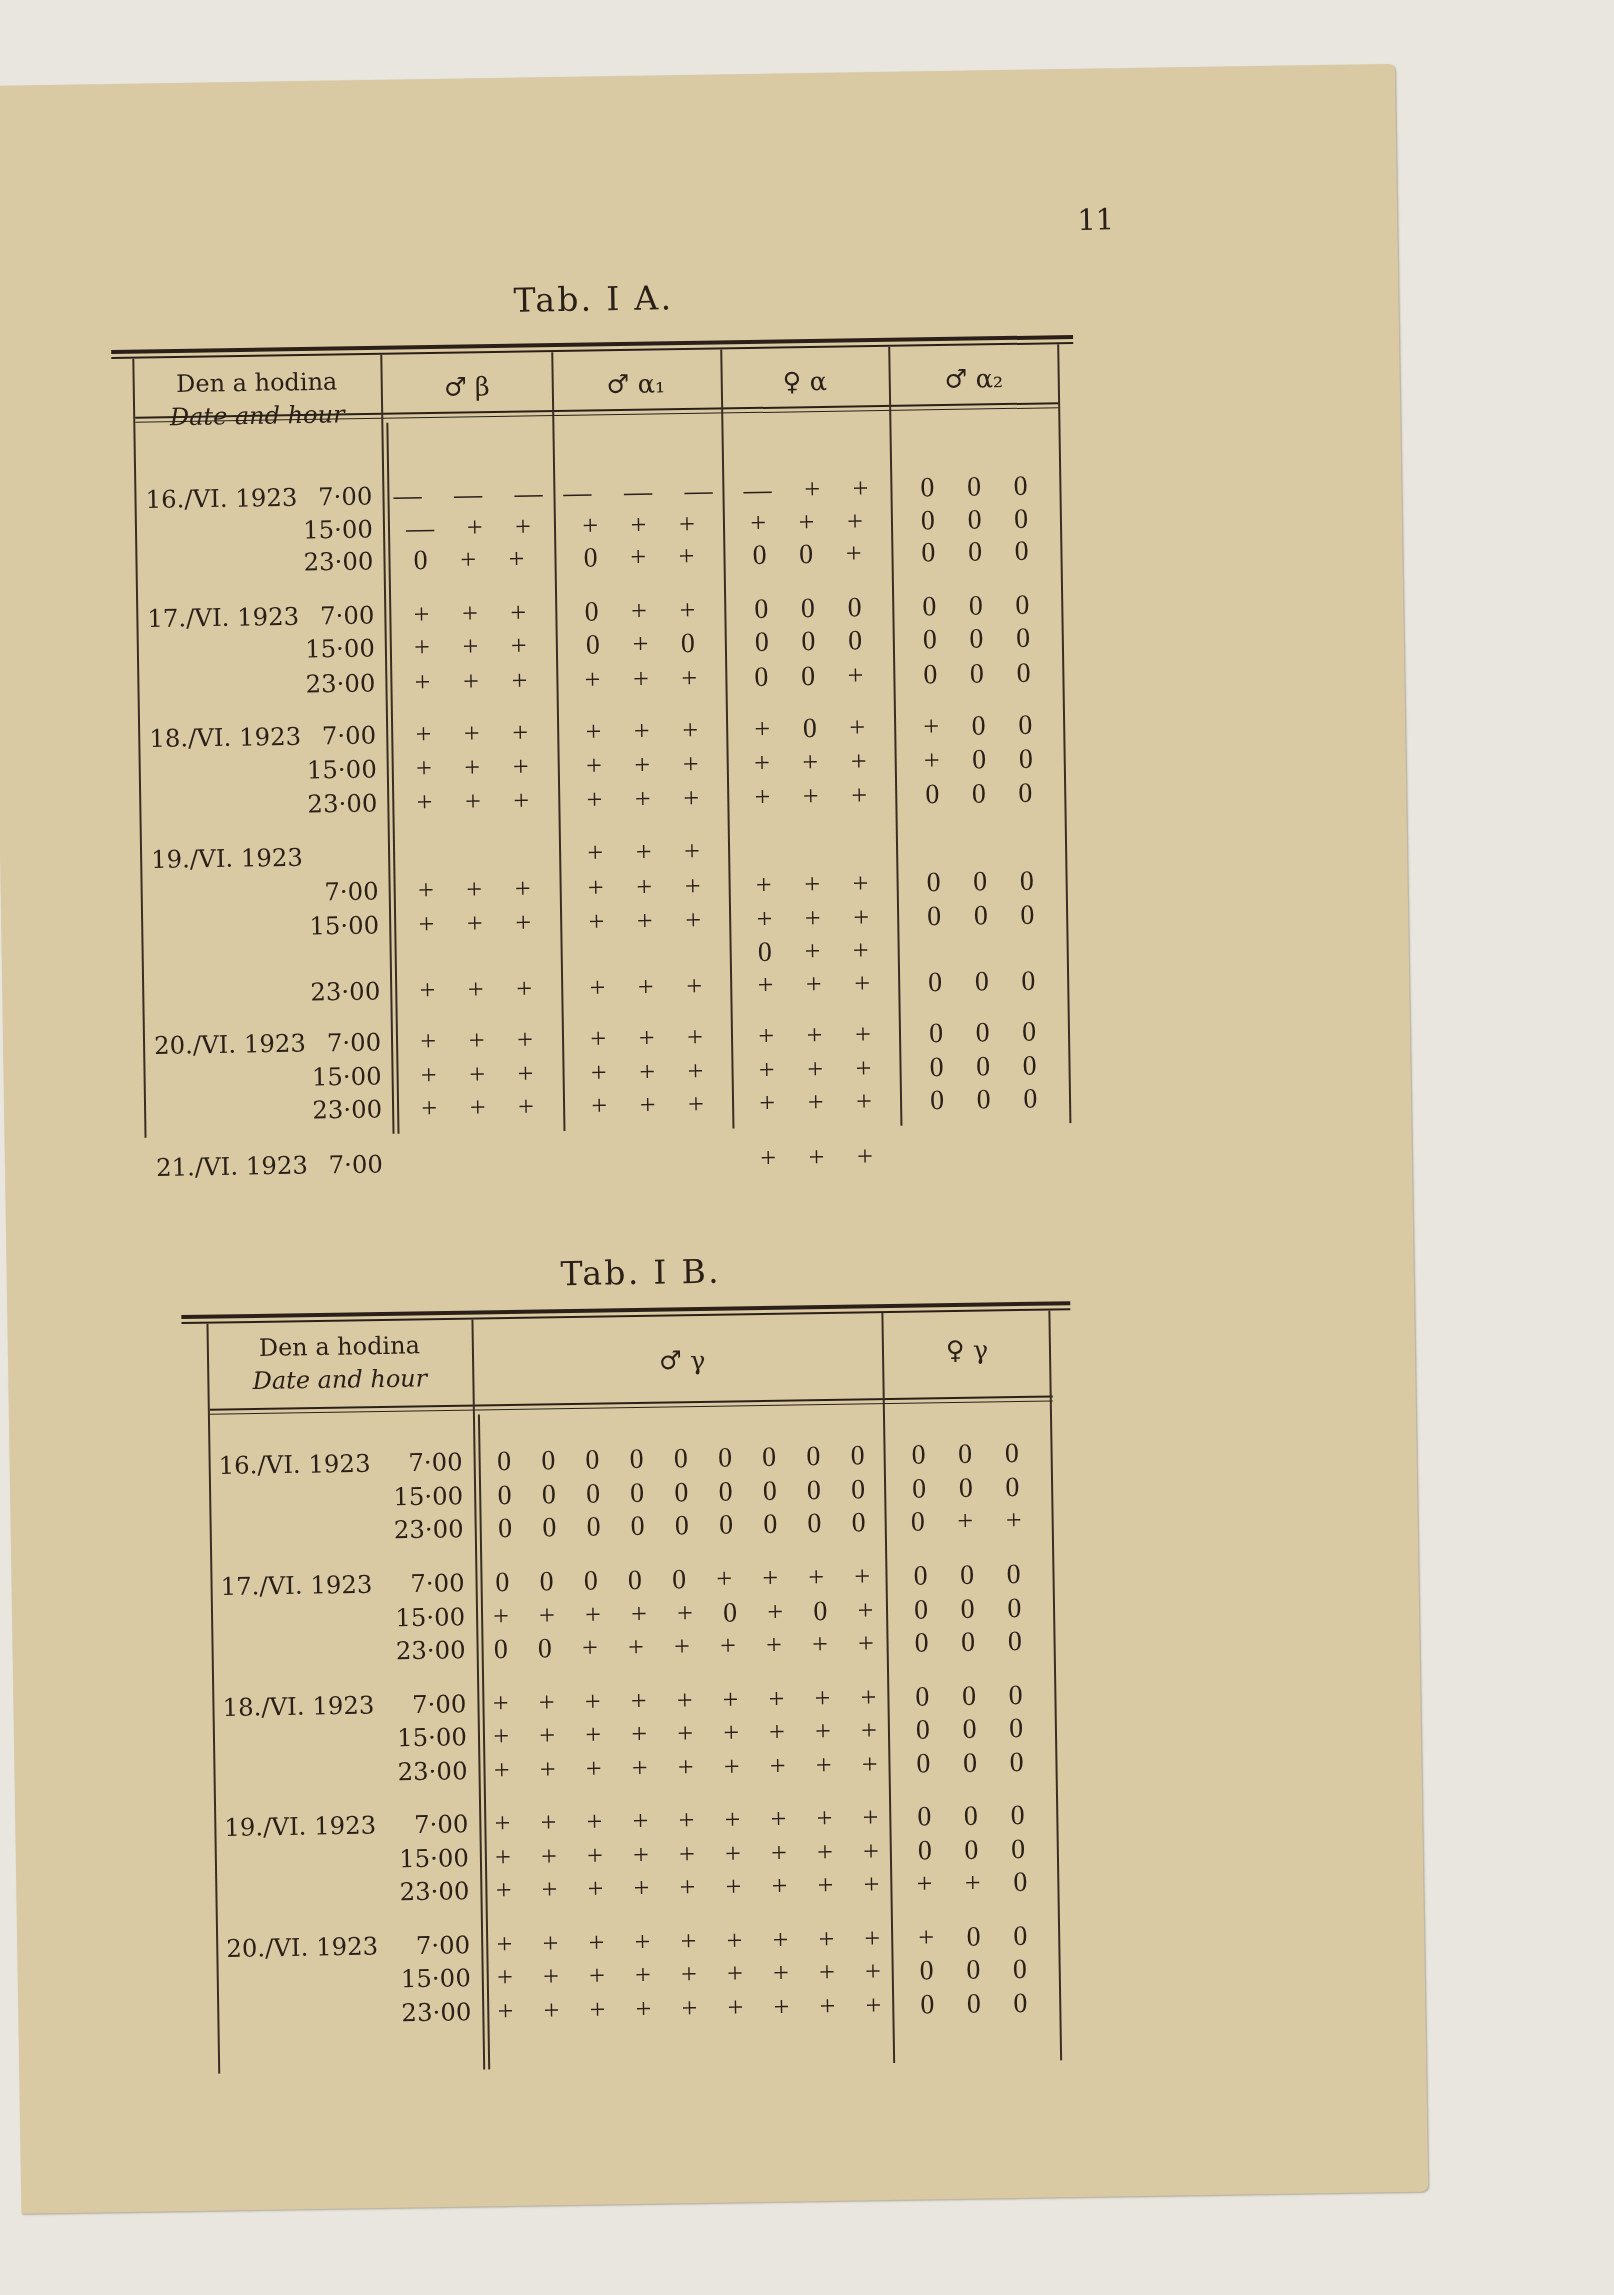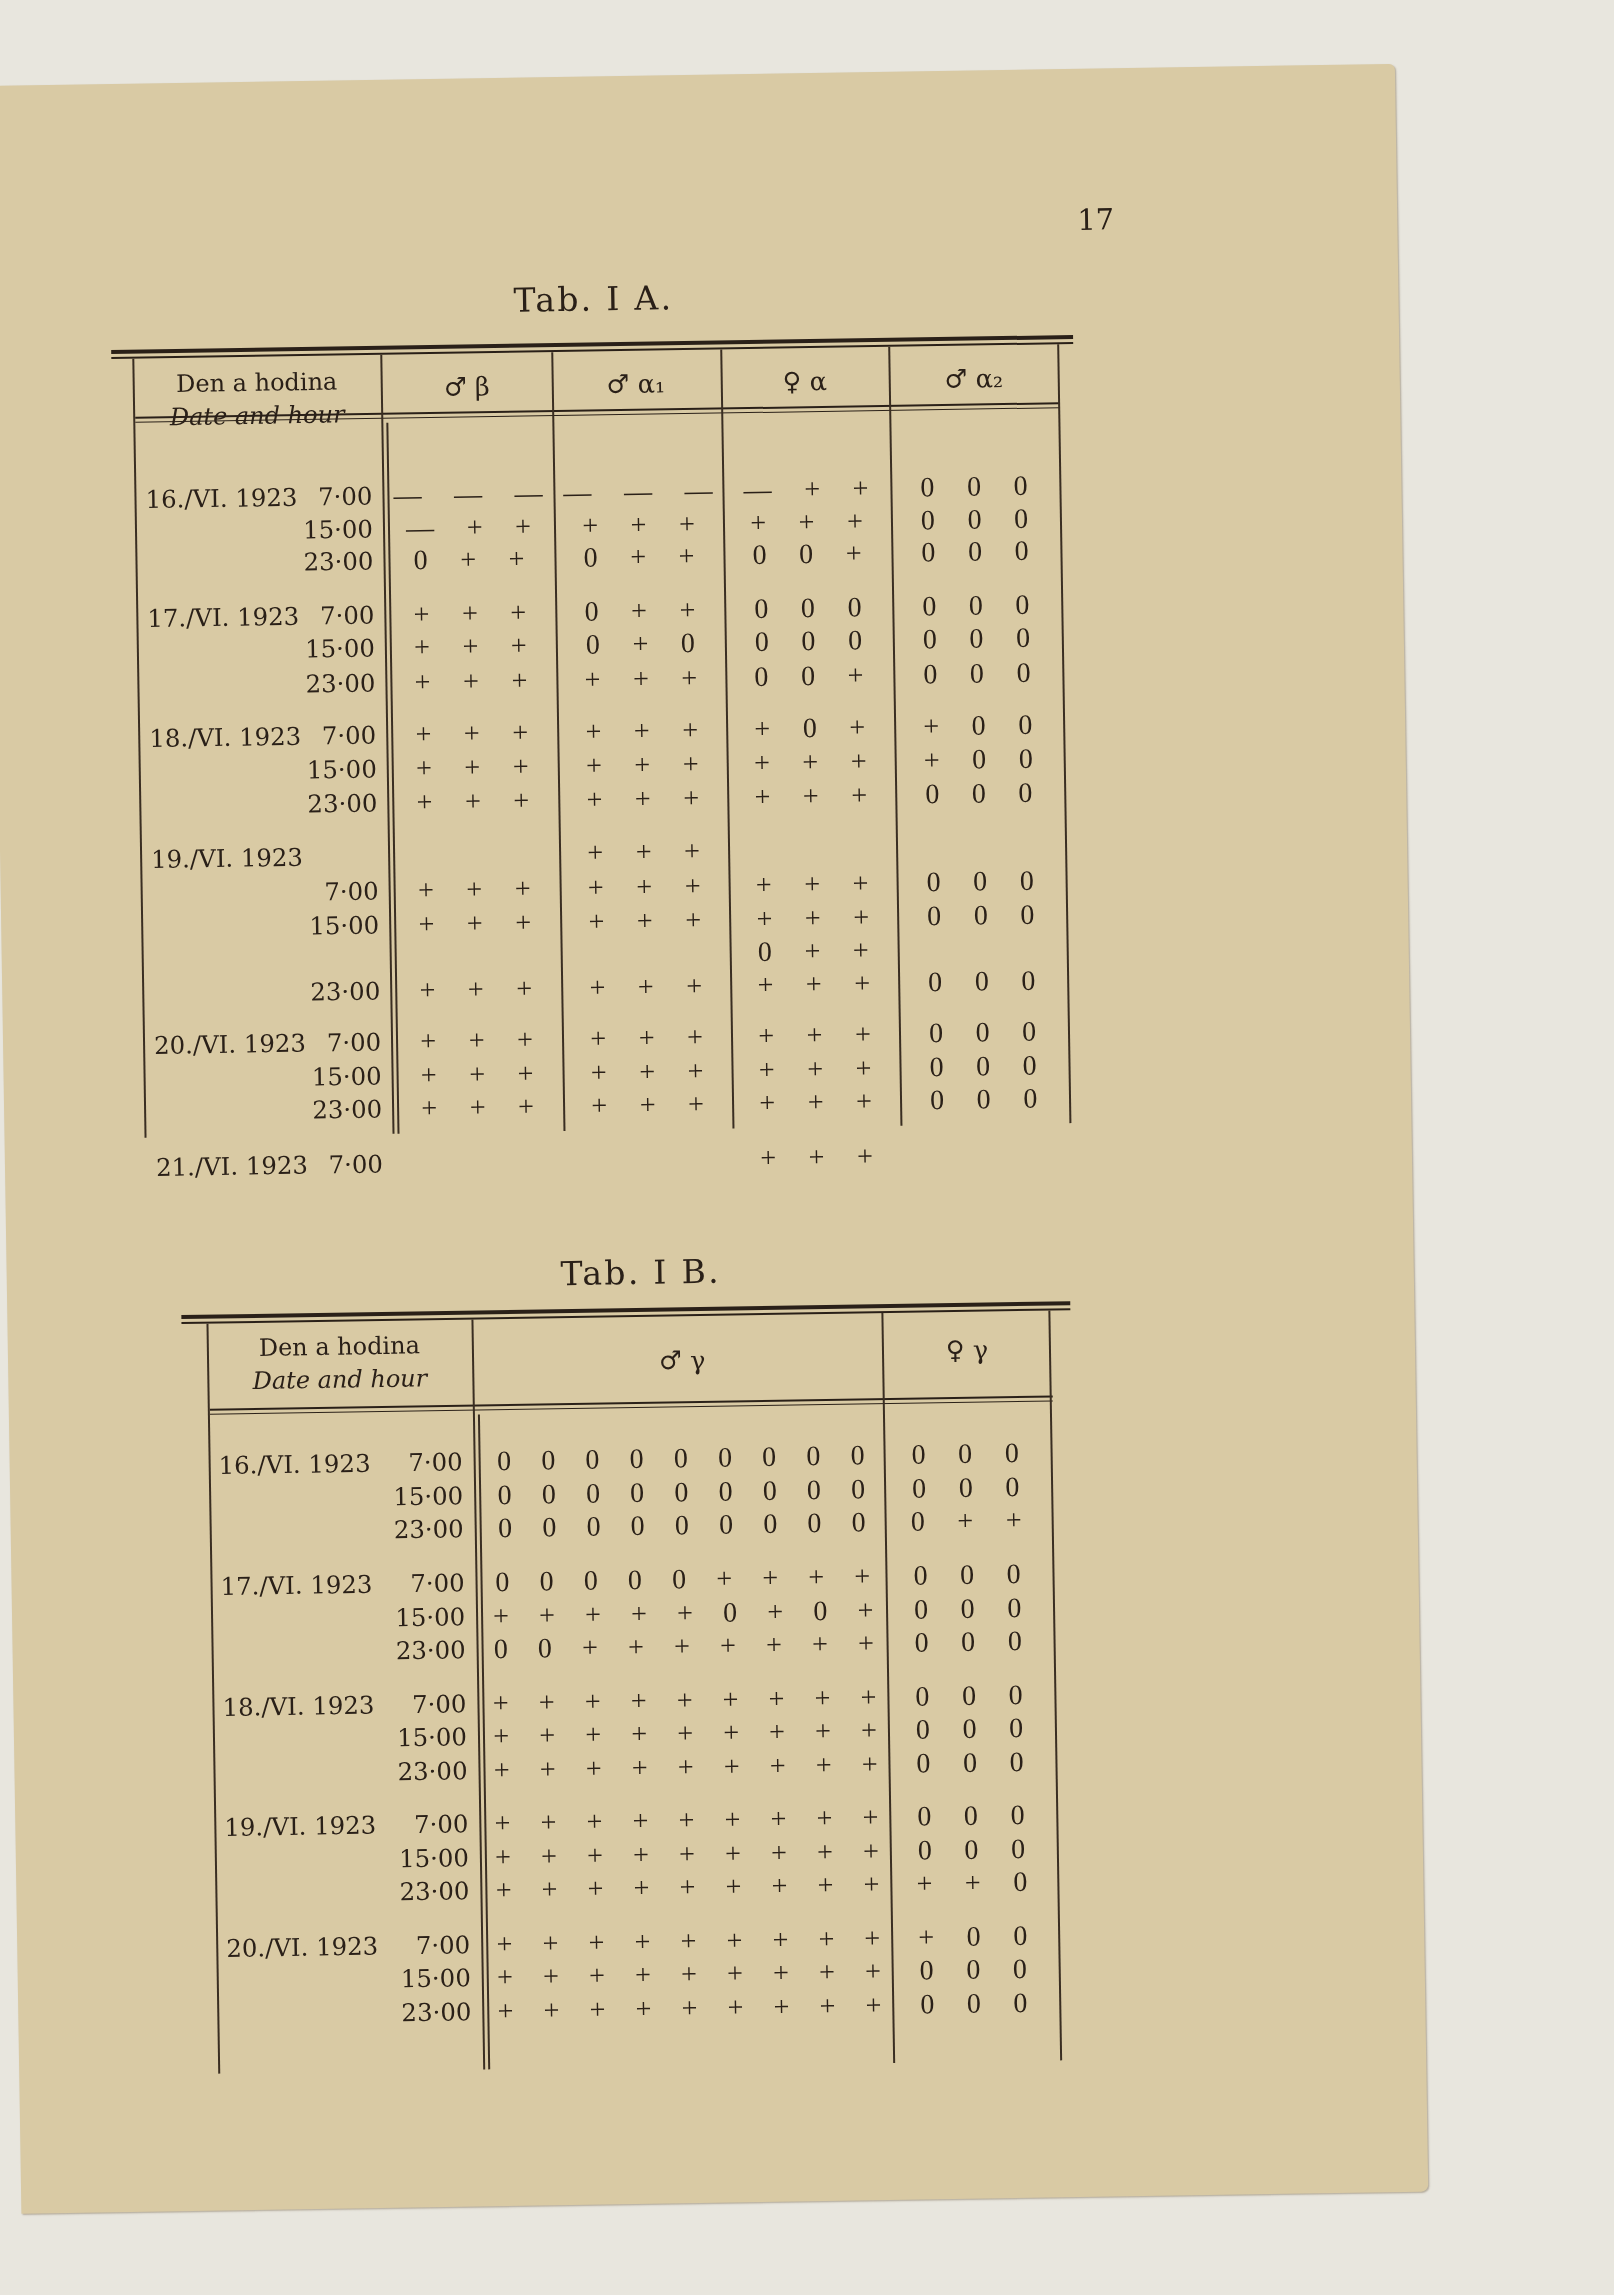--- a/index.html
+++ b/index.html
@@ -21,21 +21,21 @@
   .hour { position:absolute; font-size:24.4px; white-space:nowrap; transform:translate(-100%,-50%); }
   .cell { position:absolute; font-size:28px; white-space:pre; transform:translate(-50%,-50%);
           letter-spacing:12.8px; font-family:"Liberation Serif","DejaVu Serif",serif; }
   .cell.wide { letter-spacing:11.6px; }
 </style>
 </head>
 <body>
 
 <div class="paper">
 
-  <div class="abs pageno">17</div>
+  <div class="abs pageno">11</div>
 
   <div class="abs tabtitle" style="left:602px; top:203px;">Tab. I A.</div>
 
   <div>
 
     <div class="rule" style="left:119px; top:266px; width:962px; height:3.5px;"></div>
     <div class="rule" style="left:119px; top:273px; width:962px; height:1.7px;"></div>
 
     <div class="rule" style="left:142px; top:333px; width:924px; height:1.7px;"></div>
     <div class="rule" style="left:142px; top:338px; width:924px; height:1.2px;"></div>

